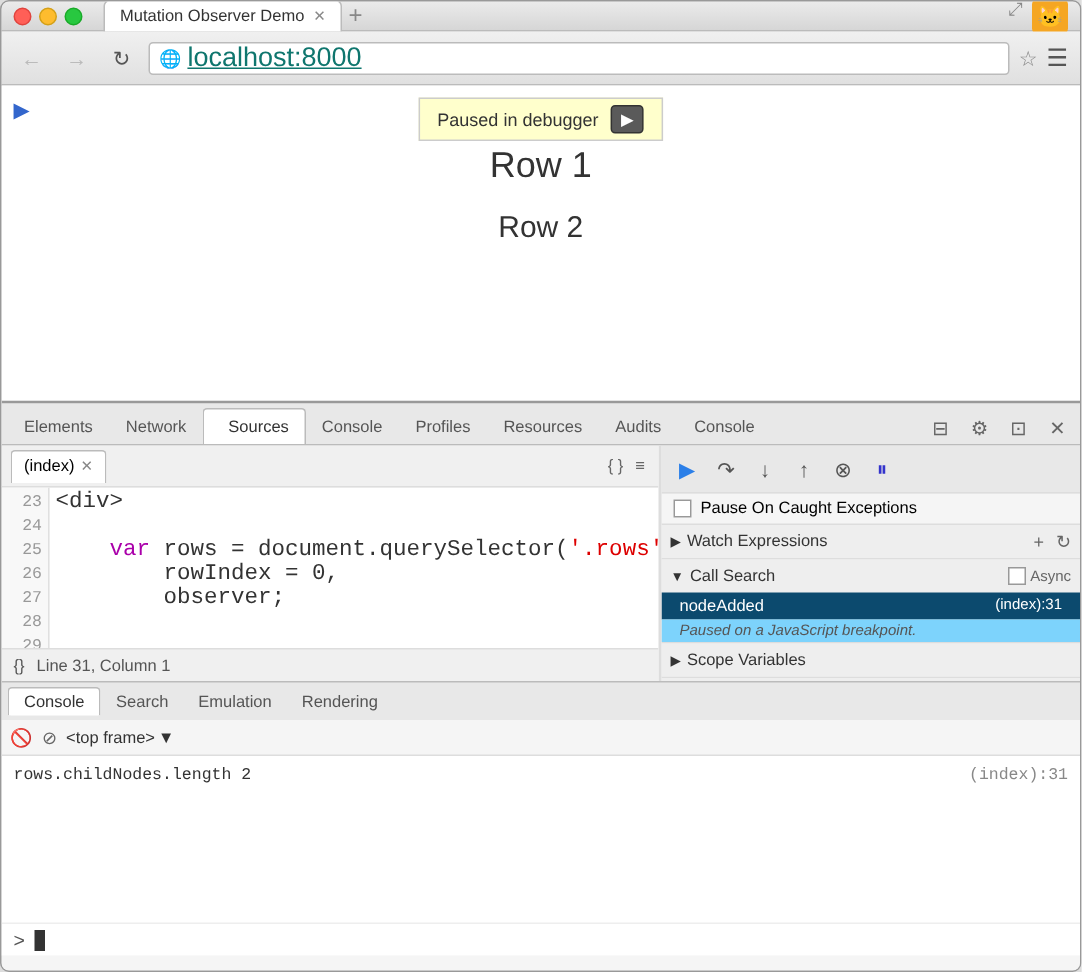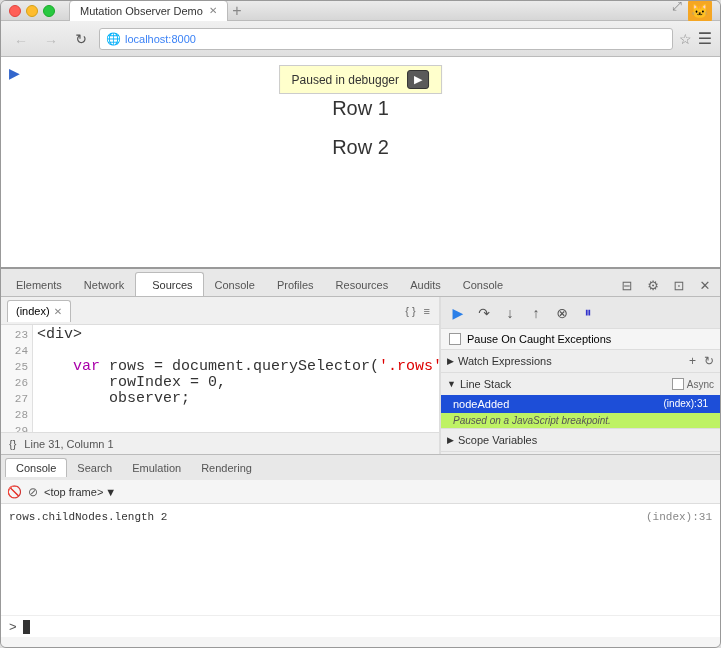--- a/index.html
+++ b/index.html
@@ -20,34 +20,34 @@
     .new-tab-btn { color: #888; font-size: 16px; margin-left: 4px; }
     .window-icons { display: flex; gap: 4px; }
     .win-icon { width: 14px; height: 14px; color: #888; font-size: 12px; display: flex; align-items: center; justify-content: center; }
     .cat-icon { width: 24px; height: 24px; background: #f5a623; border-radius: 4px; display: flex; align-items: center; justify-content: center; font-size: 14px; }
 
     
     .nav-bar { height: 36px; background: linear-gradient(to bottom, #f0f0f0, #e0e0e0); display: flex; align-items: center; padding: 0 8px; gap: 6px; border-bottom: 1px solid #bbb; flex-shrink: 0; }
     .nav-btn { width: 24px; height: 24px; border: none; background: transparent; cursor: pointer; display: flex; align-items: center; justify-content: center; color: #555; font-size: 14px; }
     .nav-btn.disabled { color: #bbb; cursor: default; }
     .address-bar { flex: 1; height: 22px; background: white; border: 1px solid #bbb; border-radius: 3px; padding: 0 6px; font-size: 12px; display: flex; align-items: center; gap: 4px; }
-    .address-text { color: #3b82f6; font-size: 11px; }
+    .address-text { color: #0f766e; font-size: 18px; text-decoration: underline; }
     .bookmark-btn { color: #888; font-size: 14px; margin-left: auto; }
     .menu-btn { color: #555; font-size: 16px; }
 
     
     .browser-content { flex: 1; background: #f5f5f5; display: flex; flex-direction: column; overflow: hidden; }
 
     
     .page-area { height: 210px; background: white; display: flex; flex-direction: column; align-items: center; justify-content: flex-start; padding-top: 0; flex-shrink: 0; position: relative; }
     .debugger-bar { position: absolute; top: 8px; left: 50%; transform: translateX(-50%); }
     .paused-banner { background: #ffffcc; border: 1px solid #ccc; padding: 4px 12px; font-size: 12px; color: #333; display: flex; align-items: center; gap: 8px; }
     .resume-btn { background: #5a5a5a; border: 1px solid #333; border-radius: 3px; color: white; padding: 2px 6px; font-size: 11px; cursor: pointer; }
     .play-icon-btn { position: absolute; top: 8px; left: 8px; color: #3366cc; font-size: 14px; }
-    .page-row { font-size: 20px; color: #333; margin-top: 40px; }
+    .page-row { font-size: 24px; color: #333; margin-top: 40px; }
     .page-row2 { font-size: 20px; color: #333; margin-top: 16px; }
 
     
     .devtools { height: 370px; background: #f0f0f0; border-top: 2px solid #999; display: flex; flex-direction: column; flex-shrink: 0; }
 
     
     .devtools-tabs { height: 28px; background: #e8e8e8; border-bottom: 1px solid #bbb; display: flex; align-items: flex-end; padding: 0 4px; flex-shrink: 0; }
     .dt-tab { padding: 4px 10px; font-size: 11px; color: #555; cursor: pointer; border: 1px solid transparent; border-bottom: none; border-radius: 3px 3px 0 0; height: 24px; display: flex; align-items: center; }
     .dt-tab.active { background: white; border-color: #bbb; color: #333; padding-left: 16px; }
     .dt-tab-icons { margin-left: auto; display: flex; align-items: center; gap: 4px; }
@@ -100,23 +100,23 @@
     .debug-btn { width: 22px; height: 22px; border: none; background: none; cursor: pointer; display: flex; align-items: center; justify-content: center; color: #555; font-size: 14px; }
     .debug-btn.active { color: #2b7fe8; }
     .debug-btn.pause-active { color: #3333cc; }
     .debug-section { border-bottom: 1px solid #ddd; flex-shrink: 0; }
     .debug-section-header { height: 22px; display: flex; align-items: center; padding: 0 6px; cursor: pointer; background: #eee; font-size: 11px; color: #333; gap: 4px; }
     .debug-section-header .arrow { font-size: 9px; }
     .debug-section-header .btn-icon { margin-left: auto; font-size: 12px; color: #666; }
     .pause-exceptions { padding: 4px 8px; display: flex; align-items: center; gap: 6px; font-size: 11px; }
     .checkbox { width: 12px; height: 12px; border: 1px solid #999; background: white; display: inline-block; }
     .call-stack-item { padding: 3px 12px; font-size: 11px; cursor: pointer; }
-    .call-stack-item.active { background: #1d4ed8; color: white; }
+    .call-stack-item.active { background: #0c4a6e; color: white; }
     .call-stack-sub { padding: 2px 12px; font-size: 10px; color: #888; font-style: italic; }
-    .call-stack-sub.yellow-bg { background: #bef264; color: #555; }
+    .call-stack-sub.yellow-bg { background: #7dd3fc; color: #555; }
   </style>
 </head>
 <body>
 
 <div class="window">
 
   <div class="title-bar">
     <div class="traffic-lights">
       <div class="tl red"></div>
       <div class="tl yellow"></div>
@@ -261,21 +261,21 @@
               <span class="arrow">▶</span>
               <span>Watch Expressions</span>
               <span class="btn-icon">+</span>
               <span class="btn-icon" style="margin-left:4px;">↻</span>
             </div>
           </div>
 
           <div class="debug-section">
             <div class="debug-section-header">
               <span class="arrow">▼</span>
-              <span>Line Stack</span>
+              <span>Call Search</span>
               <span class="btn-icon" style="margin-left:auto;display:flex;align-items:center;gap:3px;font-size:10px;font-weight:normal;">
                 <span class="checkbox"></span>
                 <span>Async</span>
               </span>
             </div>
             <div class="call-stack-item active">
               <span>nodeAdded</span>
               <span style="float:right;font-size:10px;">(index):31</span>
             </div>
             <div class="call-stack-sub yellow-bg">

